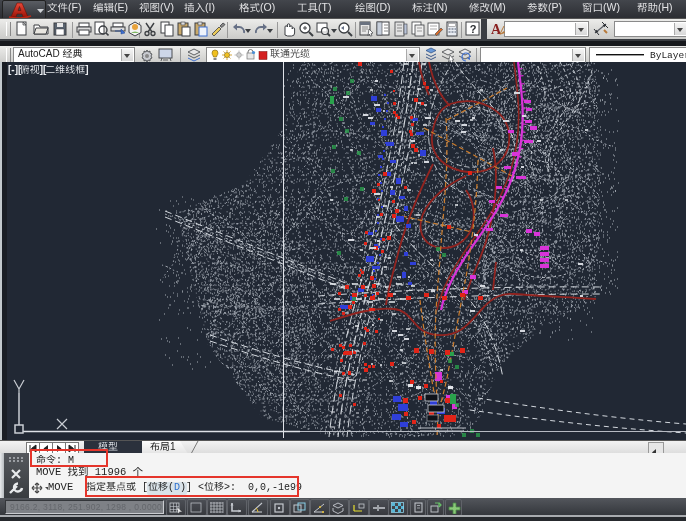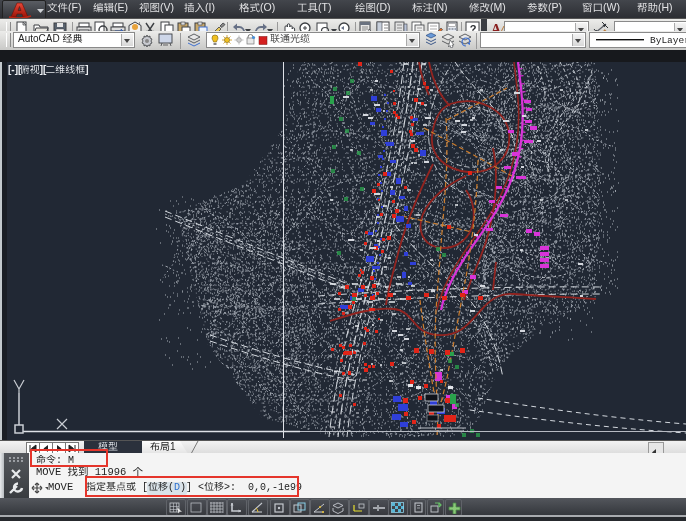--- a/index.html
+++ b/index.html
@@ -1,19 +1,19 @@
 <!DOCTYPE html>
 <html><head><meta charset="utf-8"><style>
 html,body{margin:0;padding:0}
 body{width:686px;height:521px;overflow:hidden;position:relative;background:#17191d;font-family:"Liberation Sans",sans-serif;}
 .abs{position:absolute}
 #menubar{left:0;top:0;width:686px;height:18px;background:linear-gradient(#43464c,#2c2e33);}
 #logo{left:2px;top:0px;width:42px;height:19px;background:linear-gradient(#5a5d63,#2c2e33);border:1px solid #222;border-radius:2px;}
 #tb1{left:0;top:18px;width:686px;height:21px;background:linear-gradient(#ececea,#c9c9c7);border-top:1px solid #555;}
-#tb2{left:0;top:31px;width:686px;height:19px;background:linear-gradient(#ececea,#c9c9c7);}
+#tb2{left:0;top:46px;width:686px;height:19px;background:linear-gradient(#ececea,#c9c9c7);}
 .sep2{position:absolute;top:39px;height:2px;background:#3a3d42;width:686px;left:0}
 .grip{position:absolute;width:3px;height:14px;border-left:1px solid #fff;border-right:1px solid #888;}
 .tsep{position:absolute;width:1px;height:16px;background:#999;}
 .combo{position:absolute;background:#fff;border:1px solid #8a8a8a;font-size:10px;color:#111;}
 .combo .arr{position:absolute;right:1px;top:1px;bottom:1px;width:11px;background:linear-gradient(#f4f4f4,#d8d8d8);border-left:1px solid #aaa;}
 .combo .arr:after{content:"";position:absolute;left:2px;top:5px;border:3px solid transparent;border-top:4px solid #444;}
 #canvas{left:0;top:62px;width:686px;height:378px;background:#212834;}
 #canvas svg{position:absolute;left:0;top:0}
 #tabbar{left:0;top:440px;width:686px;height:13px;background:linear-gradient(#f2f2f2,#dcdcdc);border-top:1px solid #555;}
 .navb{position:absolute;top:1px;width:12px;height:11px;background:#fff;border:1px solid #777;}
@@ -1144,20 +1144,23 @@
  <div class="redbox" style="left:85px;top:23px;width:210px;height:17px"></div>
  <svg class="abs" style="left:29px;top:29px" width="20" height="14">
       <g stroke="#444" stroke-width="1.2">
         <path d="M8,1 L8,11 M3,6 L13,6"></path>
         <path d="M8,1 l-2,2 M8,1 l2,2 M8,11 l-2,-2 M8,11 l2,-2 M3,6 l2,-2 M3,6 l2,2 M13,6 l-2,-2 M13,6 l-2,2"></path>
       </g>
       <path d="M16,5 l3,3 l0,-3 z" fill="#444"></path>
     </svg>
 </div>
 <div class="abs" id="status">
+ <div id="cpanel">
+      <div id="coords">9166.2, 3118, 251.902, 1298 , 0.0000</div>
+    </div>
  <div class="sbtn" style="left:166px">
       <svg width="16" height="13" viewBox="0 0 16 13" style="position:absolute;left:1px;top:1px">
         <rect x="2" y="2" width="9" height="9" fill="none" stroke="#c6cad0" stroke-width=".8"></rect>
         <path d="M2,5.5 h9 M2,8.5 h9 M5.5,2 v9 M8.5,2 v9" stroke="#c6cad0" stroke-width=".6"></path>
         <path d="M9,6 l5,5 l-2.5,-0.5 l-1,2 z" fill="#e8e8e8"></path>
       </svg>
     </div>
     <div class="sbtn" style="left:187px">
       <svg width="16" height="13" viewBox="0 0 16 13" style="position:absolute;left:1px;top:1px">
         <rect x="2" y="2" width="10" height="9" fill="none" stroke="#c6cad0" stroke-width=".7"></rect>

